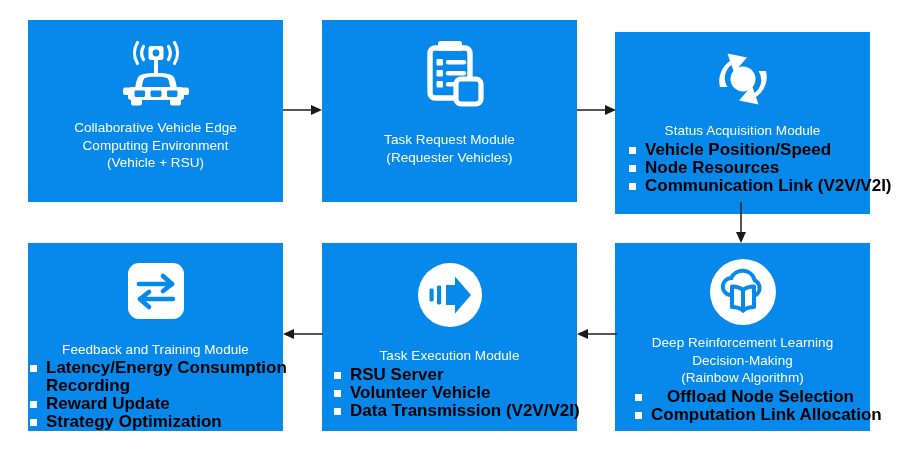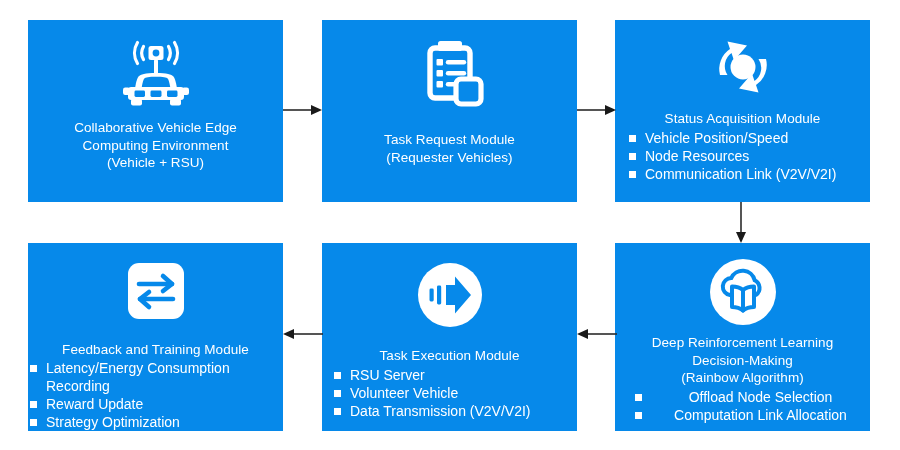--- a/index.html
+++ b/index.html
@@ -46,45 +46,46 @@
     letter-spacing: 0.05px;
   }
   .node .bullets {
     margin: 0;
     padding: 0;
     list-style: none;
     width: 100%;
     box-sizing: border-box;
   }
   .node .bullets li {
-    font-size: 14px;
+    font-size: 17px;
     line-height: 18px;
-    color: #ffffff;
+    color: #000000;
     position: relative;
     padding-left: 16px;
     white-space: nowrap;
+    font-weight: bold;
   }
   .node .bullets li .sq {
     position: absolute;
     left: 0;
     top: 6px;
     width: 7px;
     height: 7px;
     background: #ffffff;
     display: inline-block;
   }
   .node .bullets li .wrapline {
     display: block;
     padding-left: 0;
   }
 
   
   #node-env      { left: 28px;  top: 20px;  width: 255px; height: 182px; }
   #node-task-req { left: 322px; top: 20px;  width: 255px; height: 182px; }
-  #node-status   { left: 615px; top: 20px;  width: 255px; height: 182px; }
+  #node-status   { left: 615px; top: 32px;  width: 255px; height: 182px; }
   #node-drl      { left: 615px; top: 243px; width: 255px; height: 188px; }
   #node-exec     { left: 322px; top: 243px; width: 255px; height: 188px; }
   #node-feedback { left: 28px;  top: 243px; width: 255px; height: 188px; }
 
   
   #node-env .icon-wrap      { margin-top: 14px; height: 78px; }
   #node-env .title          { margin-top: 7px; }
   #node-task-req .icon-wrap { margin-top: 14px; height: 78px; }
   #node-task-req .title     { margin-top: 19px; }
   #node-status .icon-wrap   { margin-top: 10px; height: 74px; }

